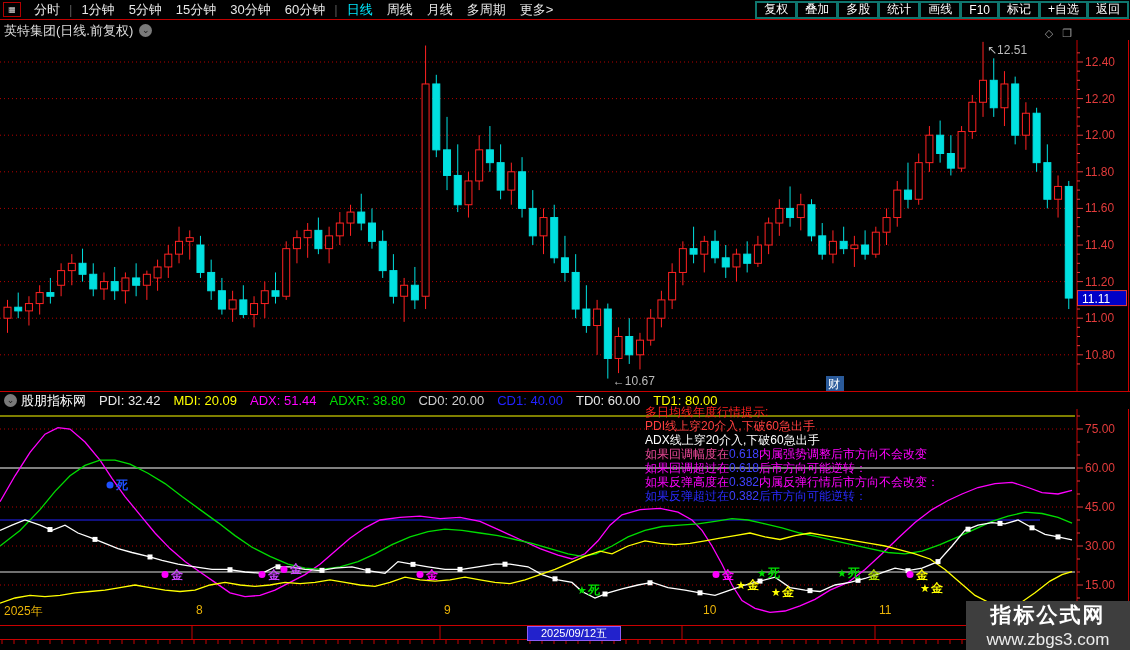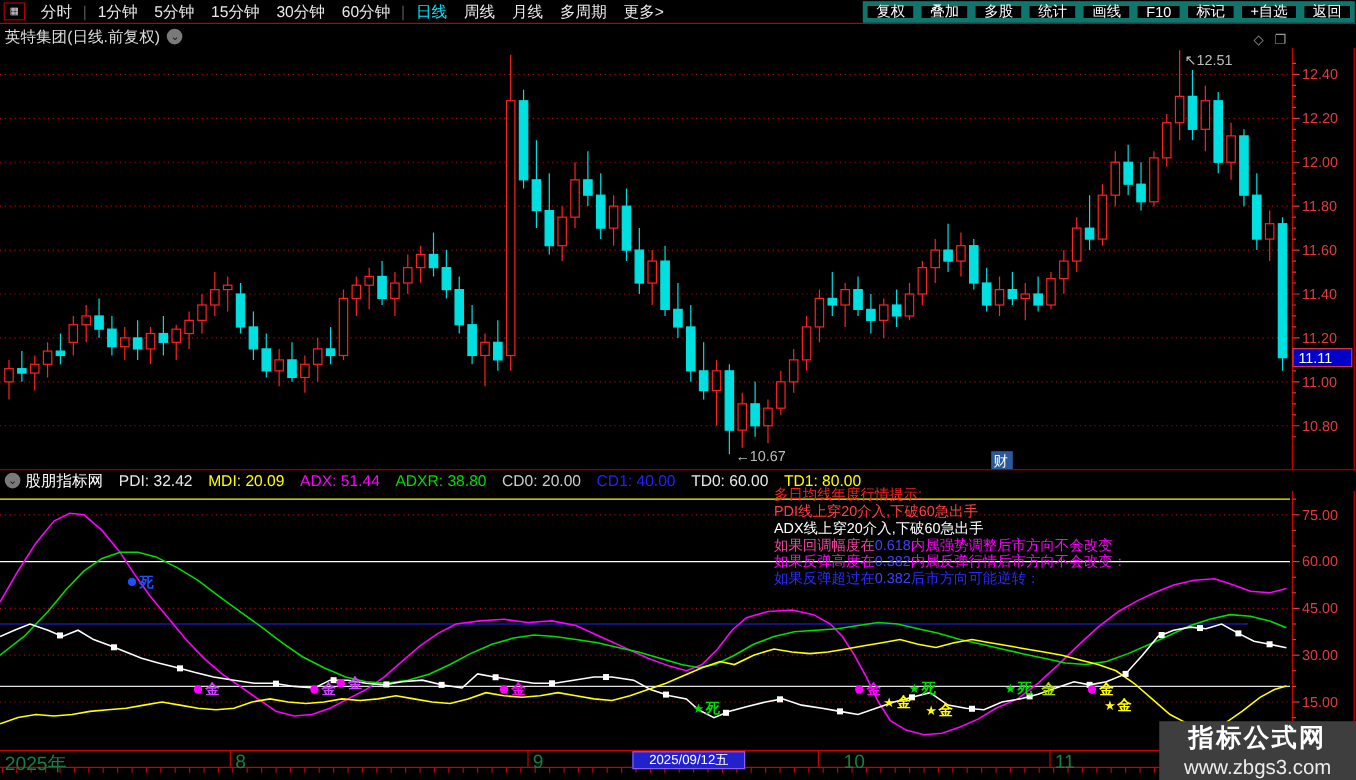--- a/index.html
+++ b/index.html
@@ -7,42 +7,42 @@
        font-family:"Liberation Sans","DejaVu Sans",sans-serif;}
   
   #toolbar{position:absolute;top:0;left:0;width:1130px;height:20px;border-bottom:1px solid #c00000;
            display:flex;align-items:center;color:#e8e8e8;font-size:13px;box-sizing:border-box;}
   .tbicon{width:16px;height:13px;border:1px solid #b00000;margin:0 6px 0 3px;display:flex;
           align-items:center;justify-content:center;font-size:8px;color:#ddd;}
   .period{padding:0 7px;cursor:default;white-space:nowrap;text-align:center;}
   .period.active{color:#00e8ff;}
   .sep{color:#555;padding:0 2px;}
   #tb-right{margin-left:auto;display:flex;height:18px;margin-right:1px;}
-  .tb-btn{border:4px solid #0f766e;margin-left:-1px;padding:0 7px;display:flex;align-items:center;
+  .tb-btn{border:2px solid #0f766e;margin-left:-1px;padding:0 7px;display:flex;align-items:center;
           font-size:12px;color:#fff;white-space:nowrap;cursor:default;}
   
   #titlebar{position:absolute;top:21px;left:0;width:1130px;height:19px;color:#ddd;font-size:13px;
             display:flex;align-items:center;padding-left:4px;box-sizing:border-box;}
   .circ{display:inline-flex;width:13px;height:13px;border-radius:50%;background:#7a7a7a;color:#1a1a1a;
         font-size:9px;align-items:center;justify-content:center;margin-left:6px;line-height:1;}
   #corner-icons{position:absolute;right:58px;top:6px;color:#999;font-size:11px;}
   #corner-icons span{margin-left:9px;}
   svg{position:absolute;left:0;display:block;}
   #main-svg{top:40px;}
   
   #ind-header{position:absolute;top:392px;left:0;width:1130px;height:17px;display:flex;align-items:center;
               font-size:13px;color:#ddd;padding-left:2px;box-sizing:border-box;white-space:nowrap;}
   #ind-header .circ{margin:0 4px 0 2px;}
   .ind-item{margin-right:13px;}
   #ind-svg{top:409px;}
   
   #annots{position:absolute;left:645px;top:405px;font-size:12px;line-height:14px;white-space:nowrap;z-index:5;}
   
   #axis-svg{top:625px;}
-  .axl{position:absolute;font-size:16px;color:#15803d;top:627px;z-index:3;}
+  .axl{position:absolute;font-size:12px;color:#eab308;top:603px;z-index:3;}
   #date-hl{position:absolute;left:527px;top:626px;width:92px;height:13px;background:#2222cc;
            border:1px solid #8b5cf6;color:#fff;font-size:11px;display:flex;align-items:center;
            justify-content:center;z-index:4;}
   
   #watermark{position:absolute;left:966px;top:601px;width:164px;height:49px;background:#3e3e3e;
              color:#fff;display:flex;flex-direction:column;align-items:center;justify-content:center;z-index:40;}
   #wm1{font-size:21px;font-weight:bold;letter-spacing:2px;}
   #wm2{font-size:17px;color:#ececec;margin-top:1px;}
 </style>
 </head>
@@ -432,20 +432,21 @@
       <text x="916" y="169.6" fill="#ffff00" font-size="12" font-family="&quot;Liberation Sans&quot;,&quot;DejaVu Sans&quot;,sans-serif" font-weight="bold">金</text>
       <text x="920" y="182.6" fill="#ffff00" font-size="11" font-family="&quot;Liberation Sans&quot;,&quot;DejaVu Sans&quot;,sans-serif">★</text>
       <text x="931" y="182.6" fill="#ffff00" font-size="12" font-family="&quot;Liberation Sans&quot;,&quot;DejaVu Sans&quot;,sans-serif" font-weight="bold">金</text>
     </svg>
 
   <div id="annots">
       <div><span style="color: rgb(255, 32, 32);">多日均线年度行情提示:</span></div>
       <div><span style="color: rgb(255, 64, 64);">PDI线上穿20介入,下破60急出手</span></div>
       <div><span style="color: rgb(255, 255, 255);">ADX线上穿20介入,下破60急出手</span></div>
       <div><span style="color: #ec4899; text-align: center;">如果回调幅度在</span><span style="color: rgb(64, 64, 255);">0.618</span><span style="color: rgb(255, 0, 255);">内属强势调整后市方向不会改变</span></div>
+      <div><span style="color: rgb(255, 0, 255);">如果回调超过在</span><span style="color: rgb(64, 64, 255);">0.618</span><span style="color: rgb(255, 0, 255);">后市方向可能逆转：</span></div>
       <div><span style="color: rgb(255, 0, 255);">如果反弹高度在</span><span style="color: rgb(64, 64, 255);">0.382</span><span style="color: rgb(255, 0, 255);">内属反弹行情后市方向不会改变：</span></div>
       <div><span style="color: rgb(42, 42, 255);">如果反弹超过在</span><span style="color: rgb(64, 64, 255);">0.382</span><span style="color: rgb(42, 42, 255);">后市方向可能逆转：</span></div>
     </div>
 
   <svg id="axis-svg" width="1130" height="25">
       <line x1="0" y1="0.5" x2="1130" y2="0.5" stroke="#c80000"></line>
       <line x1="0" y1="14.5" x2="1130" y2="14.5" stroke="#c80000"></line>
       <line x1="1077" y1="0" x2="1077" y2="25" stroke="#c80000"></line>
       <line x1="1128.5" y1="0" x2="1128.5" y2="25" stroke="#c80000"></line>
       <line x1="2" y1="15" x2="2" y2="19" stroke="#c80000"></line>

